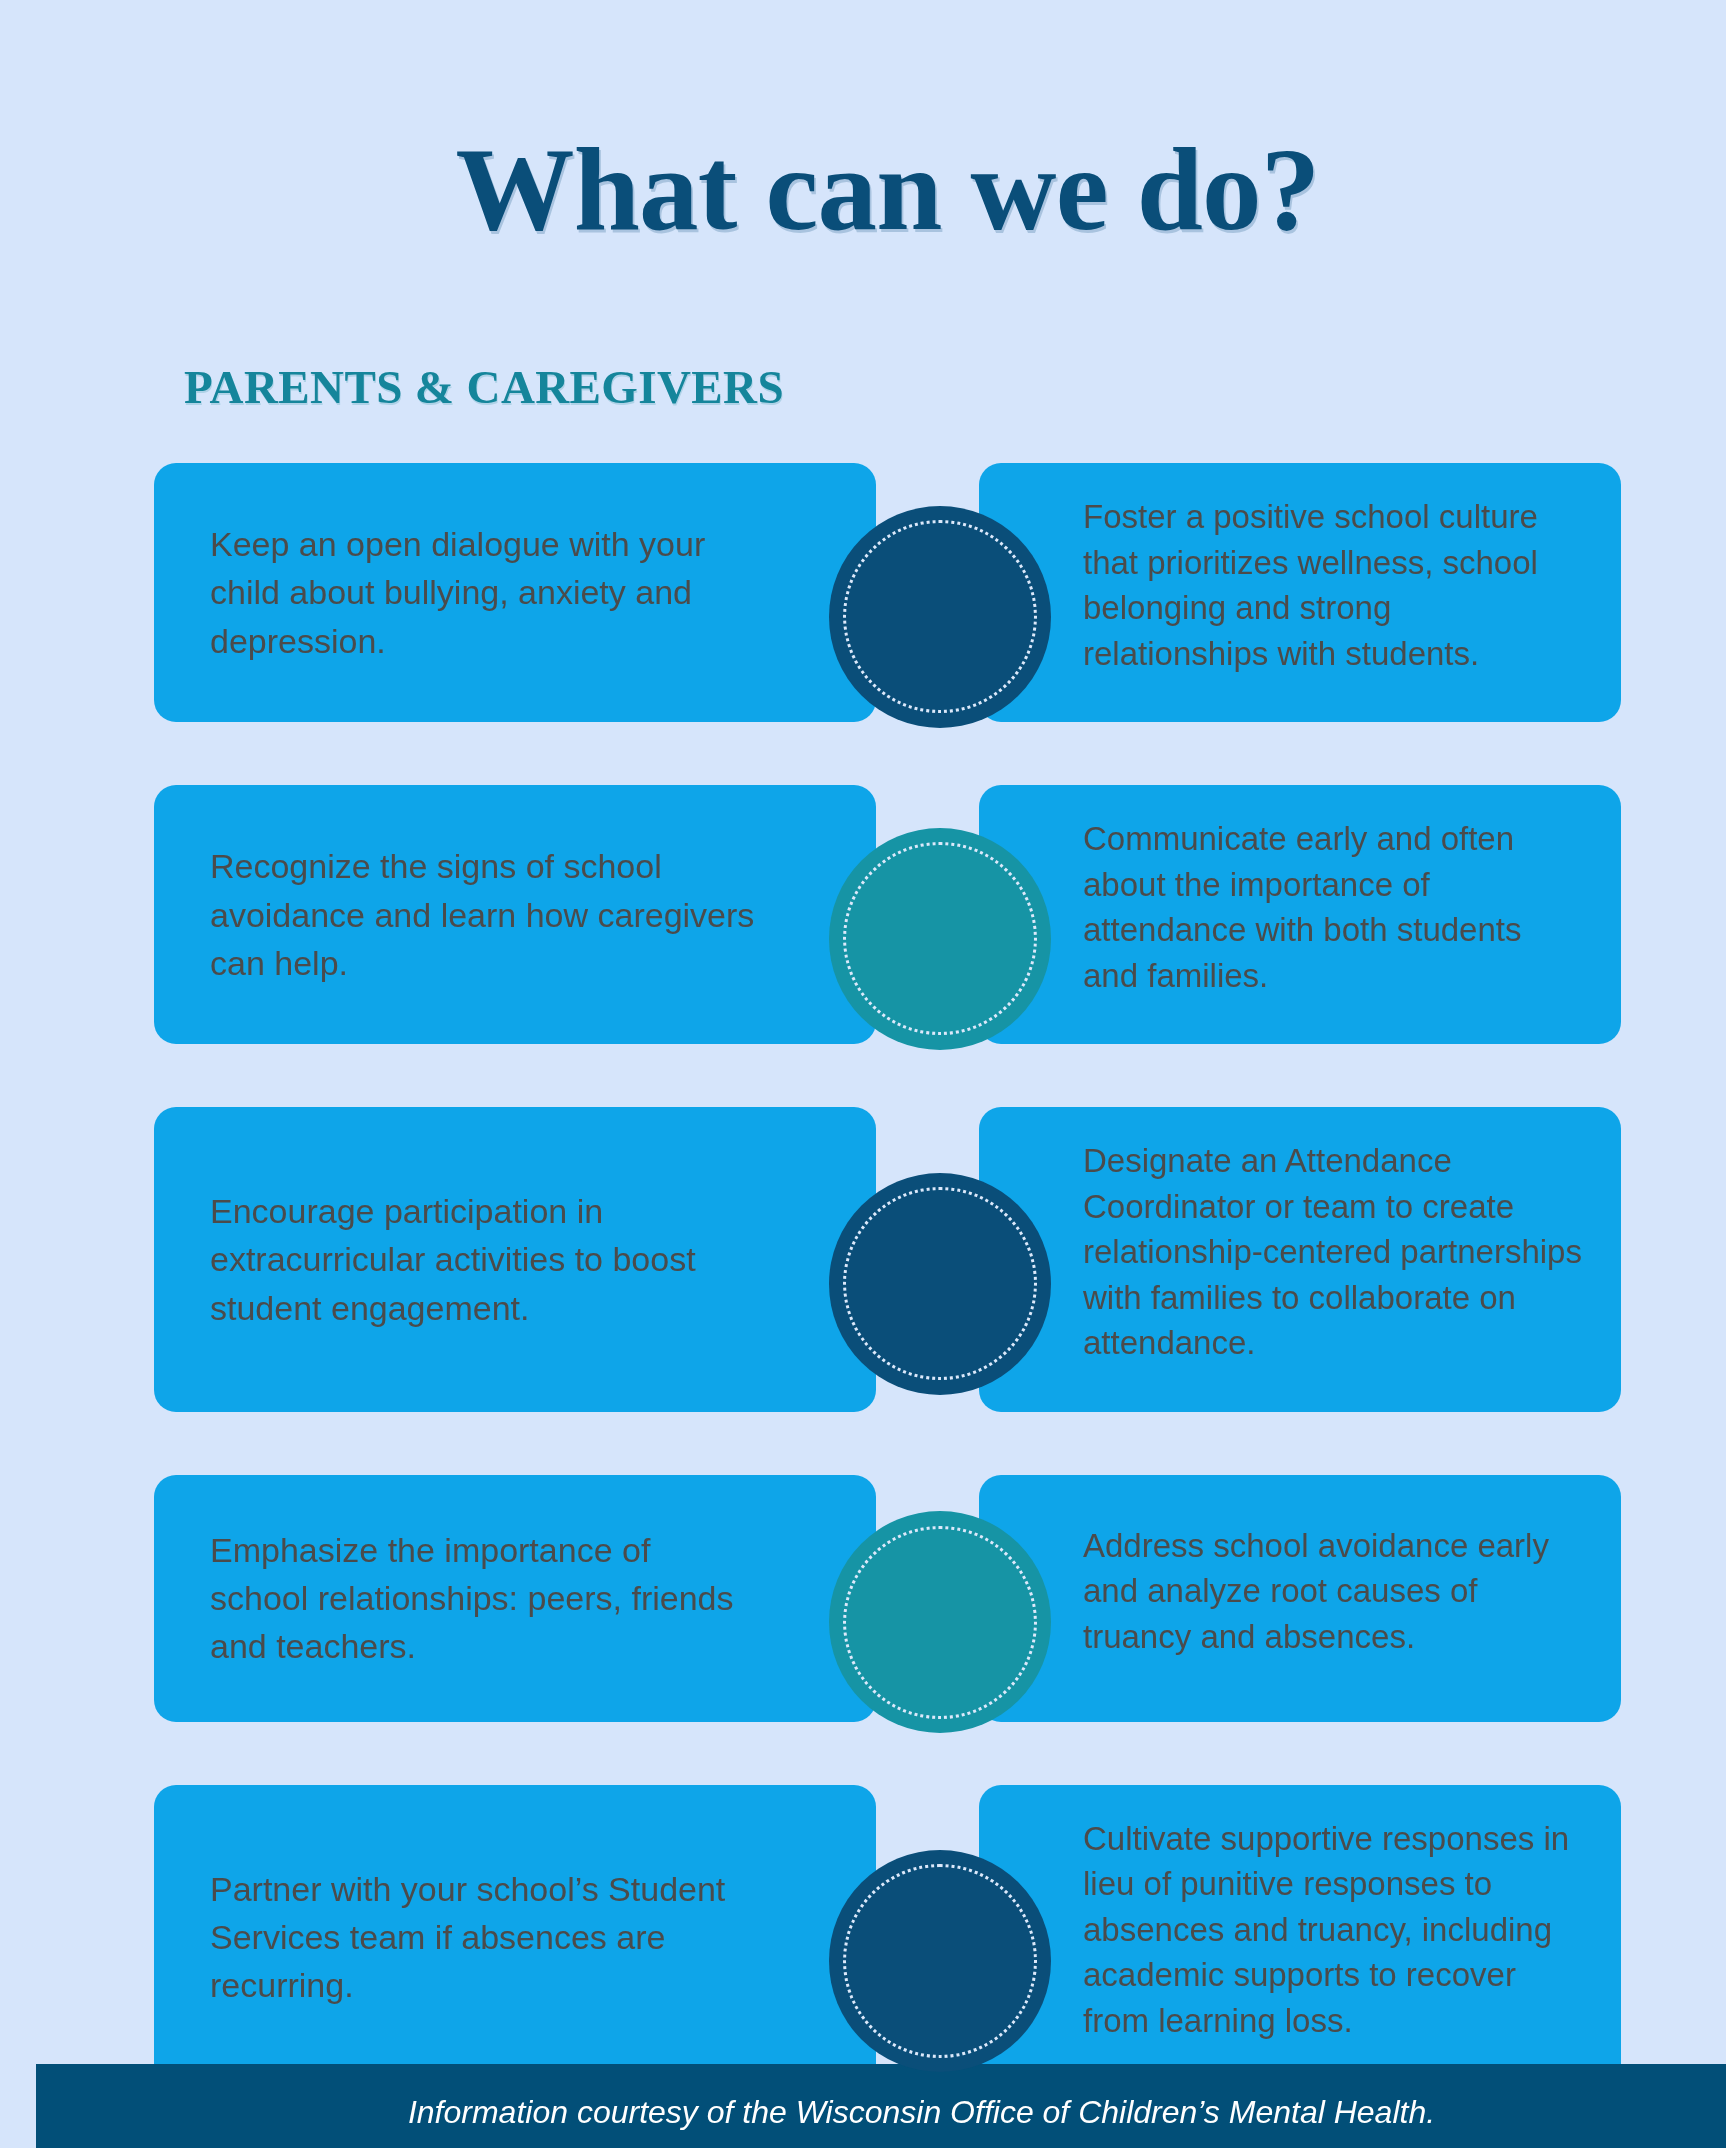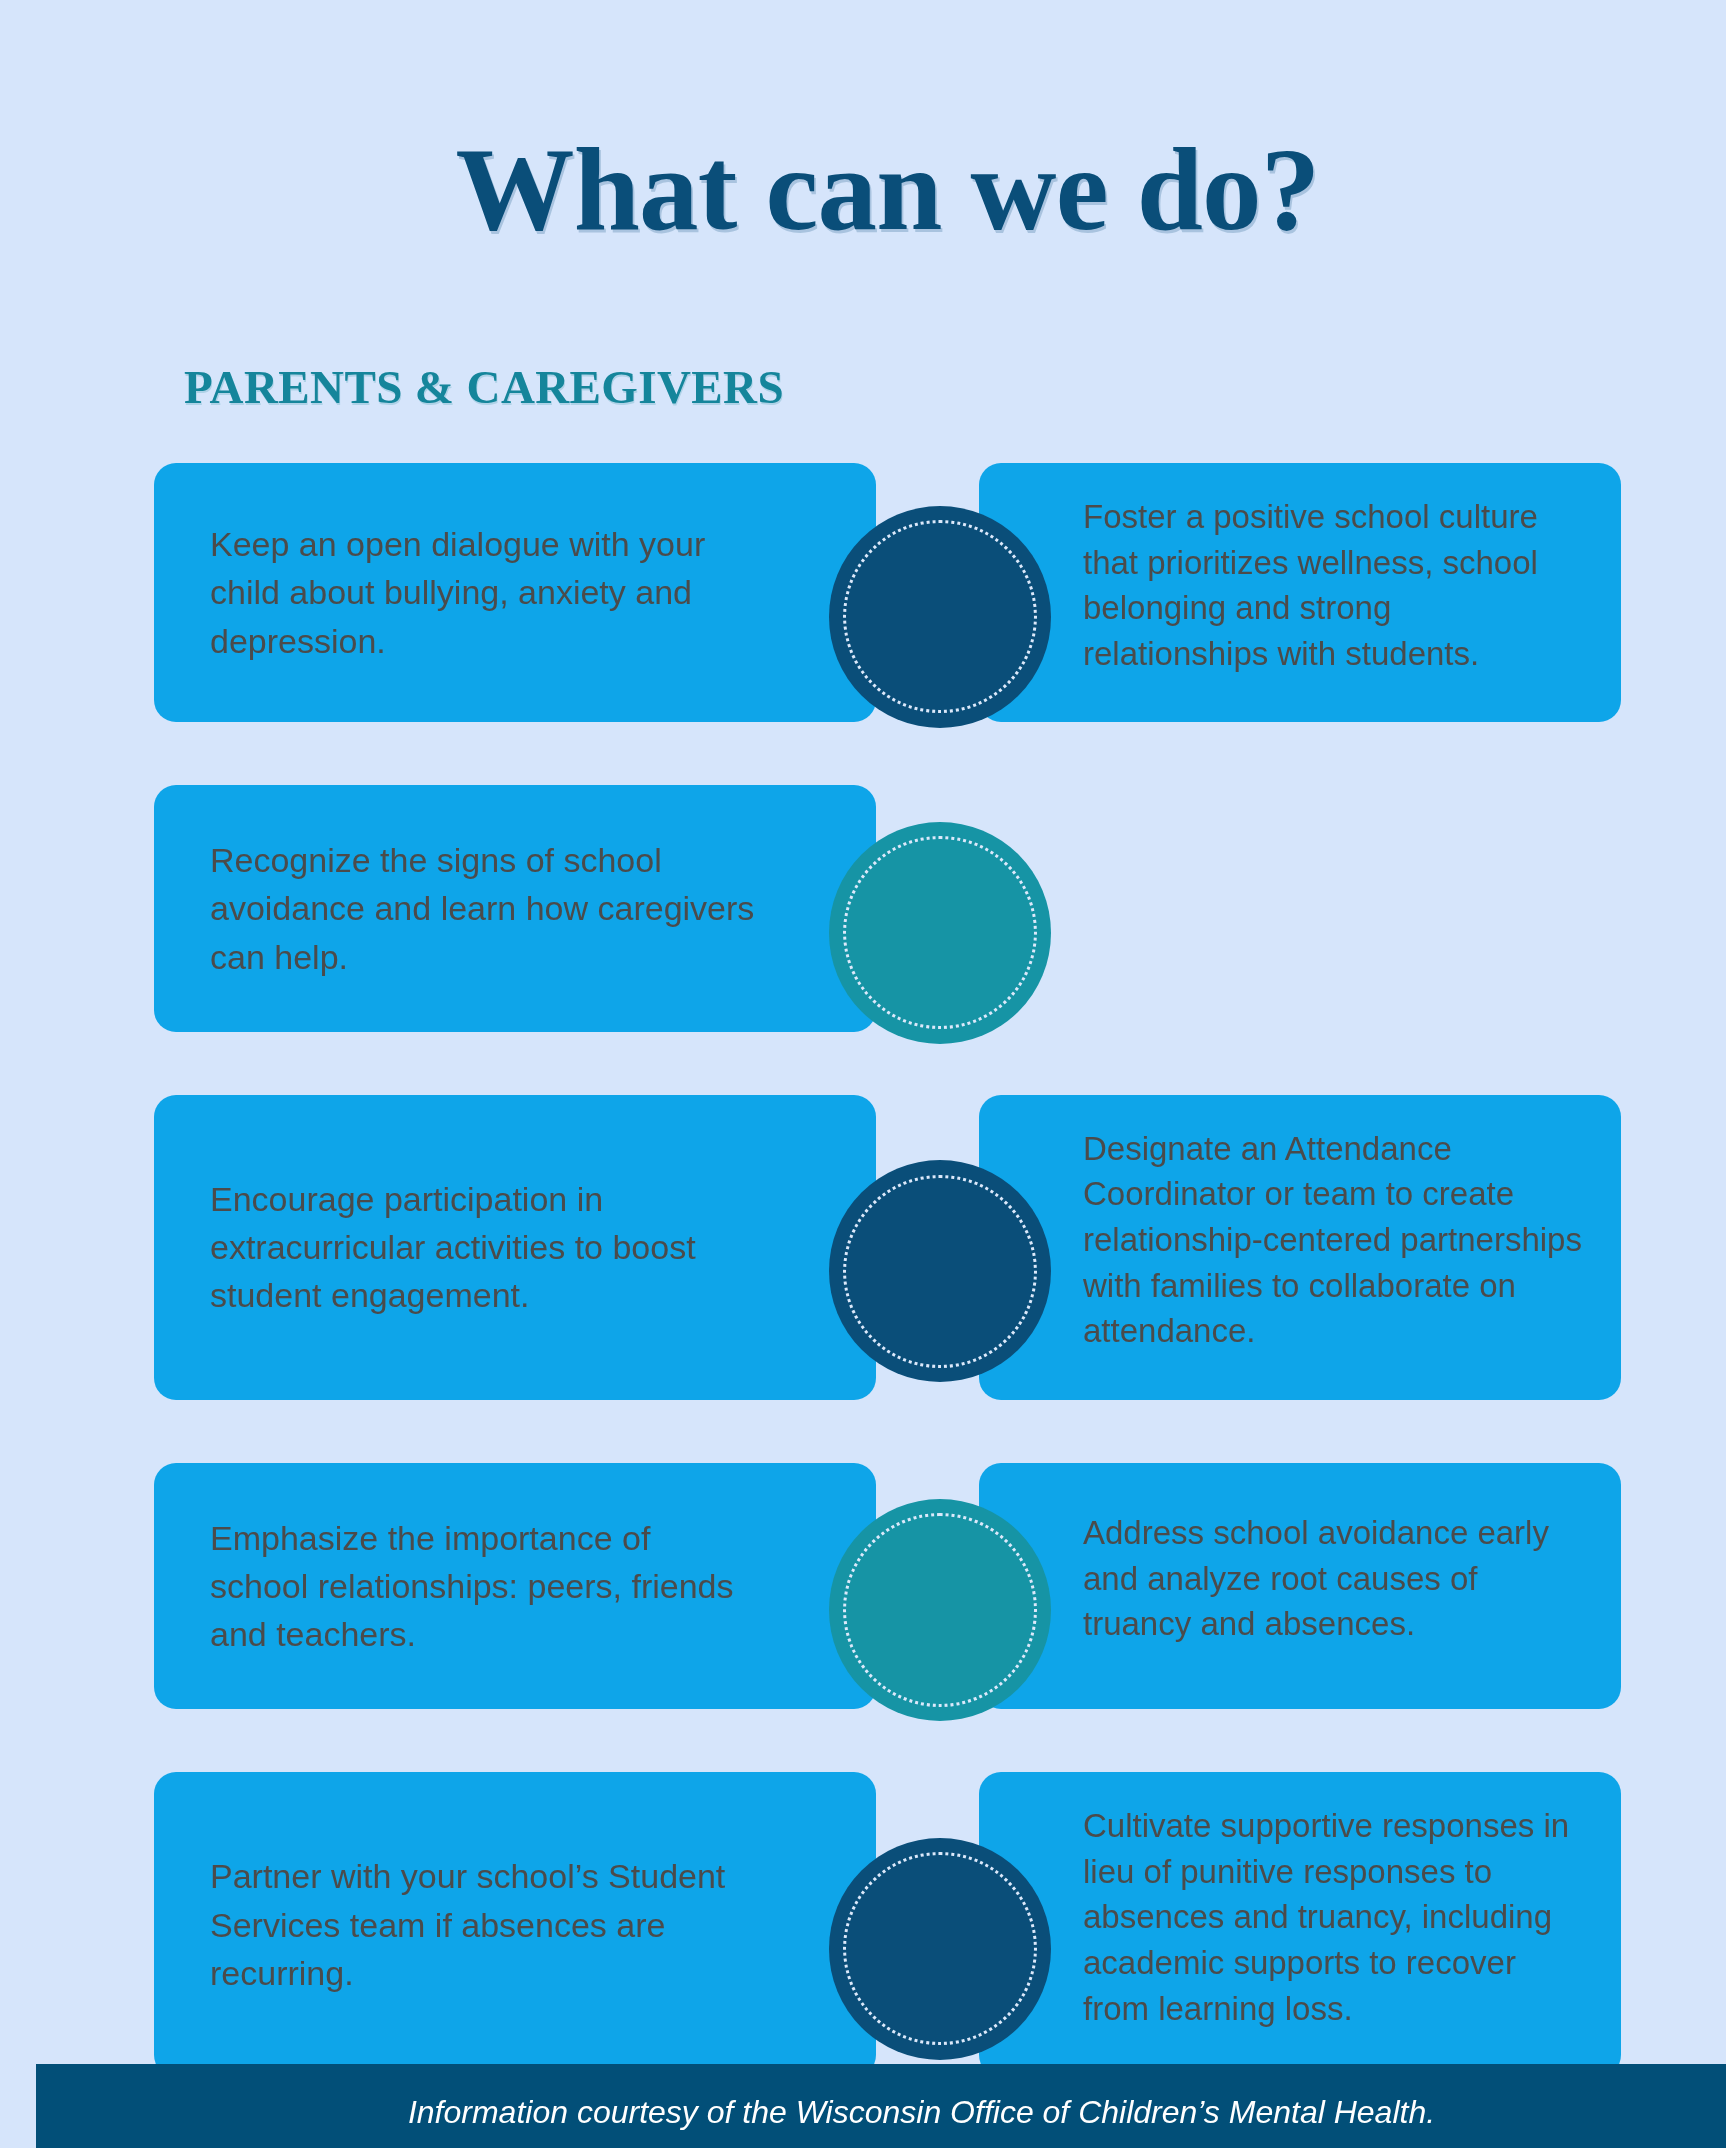--- a/index.html
+++ b/index.html
@@ -154,20 +154,23 @@
     </div>
   </div>
 
   <div class="row">
     <div class="card card-left">
       <div class="card-text">Recognize the signs of school avoidance and learn how caregivers can help.</div>
     </div>
     <div class="circle-wrap">
       <div class="circle teal"></div>
     </div>
+    <div class="card card-right">
+      <div class="card-text">Communicate early and often about the importance of attendance with both students and families.</div>
+    </div>
   </div>
 
   <div class="row">
     <div class="card card-left">
       <div class="card-text">Encourage participation in extracurricular activities to boost student engagement.</div>
     </div>
     <div class="circle-wrap">
       <div class="circle dark"></div>
     </div>
     <div class="card card-right">

